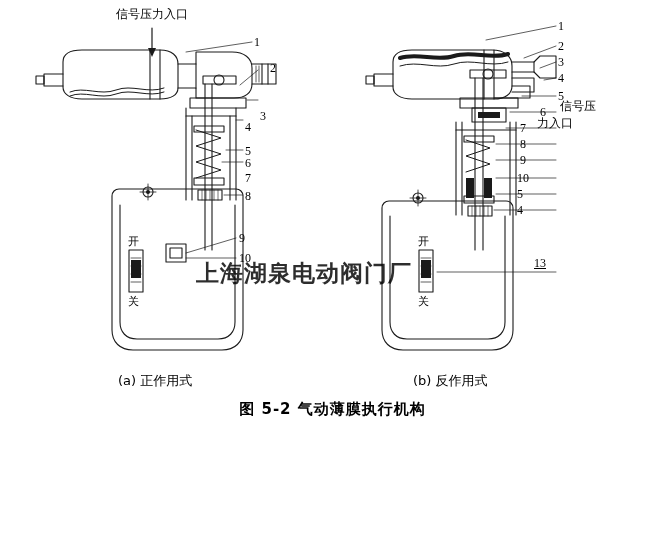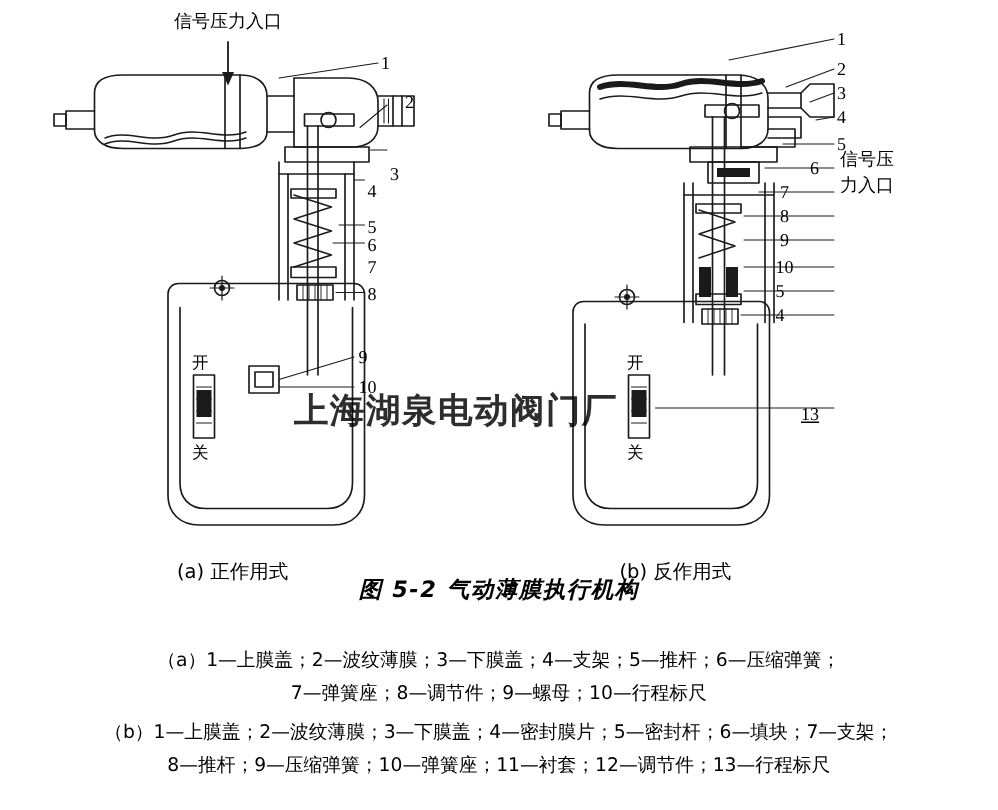--- a/index.html
+++ b/index.html
@@ -222,21 +222,21 @@
         <path d="M496,194 L556,194" stroke-width="0.7"></path>
         <path d="M494,210 L556,210" stroke-width="0.7"></path>
         <path d="M437,272 L556,272" stroke-width="0.7"></path>
 
       </g>
     </svg>
 
     <div class="lbl cn" style="left:116px; top:8px;">信号压力入口</div>
 
     <div class="lbl cn" style="left:560px; top:100px;">信号压</div>
-    <div class="lbl cn" style="left:560px; top:117px;">力入口</div>
+    <div class="lbl cn" style="left:537px; top:117px;">力入口</div>
 
     <div class="num" style="left:254px; top:36px;">1</div>
     <div class="num" style="left:270px; top:62px;">2</div>
     <div class="num" style="left:260px; top:110px;">3</div>
     <div class="num" style="left:245px; top:121px;">4</div>
     <div class="num" style="left:245px; top:145px;">5</div>
     <div class="num" style="left:245px; top:157px;">6</div>
     <div class="num" style="left:245px; top:172px;">7</div>
     <div class="num" style="left:245px; top:190px;">8</div>
     <div class="num" style="left:239px; top:232px;">9</div>
@@ -247,34 +247,30 @@
     <div class="num" style="left:558px; top:56px;">3</div>
     <div class="num" style="left:558px; top:72px;">4</div>
     <div class="num" style="left:558px; top:90px;">5</div>
     <div class="num" style="left:540px; top:106px;">6</div>
     <div class="num" style="left:520px; top:122px;">7</div>
     <div class="num" style="left:520px; top:138px;">8</div>
     <div class="num" style="left:520px; top:154px;">9</div>
     <div class="num" style="left:517px; top:172px;">10</div>
     <div class="num" style="left:517px; top:188px;">5</div>
     <div class="num" style="left:517px; top:204px;">4</div>
-    <div class="num" style="left:534px; top:270px;text-decoration:underline;">13</div>
+    <div class="num" style="left:534px; top:257px;text-decoration:underline;">13</div>
 
     <div class="openclose" style="left:128px; top:234px;">开</div>
     <div class="openclose" style="left:128px; top:294px;">关</div>
     <div class="openclose" style="left:418px; top:234px;">开</div>
     <div class="openclose" style="left:418px; top:294px;">关</div>
 
     <div class="watermark">上海湖泉电动阀门厂</div>
 
     <div class="caption-sub" style="left:118px; top:372px;">(a) 正作用式</div>
     <div class="caption-sub" style="left:413px; top:372px;">(b) 反作用式</div>
 
   </div>
 
-  <div class="fig-title" style="top:384px;font-style:italic;">图 5-2   气动薄膜执行机构</div>
-
-  <div class="legend" style="top:430px;">（a）1—上膜盖；2—波纹薄膜；3—下膜盖；4—支架；5—推杆；6—压缩弹簧；</div>
-  <div class="legend" style="top:452px;">7—弹簧座；8—调节件；9—螺母；10—行程标尺</div>
-  <div class="legend" style="top:478px;">（b）1—上膜盖；2—波纹薄膜；3—下膜盖；4—密封膜片；5—密封杆；6—填块；7—支架；</div>
-  <div class="legend" style="top:500px;">8—推杆；9—压缩弹簧；10—弹簧座；11—衬套；12—调节件；13—行程标尺</div>
+  <div class="fig-title" style="top:400px;">图 5-2   气动薄膜执行机构</div>
+
 
 </div>
 
 </body></html>

